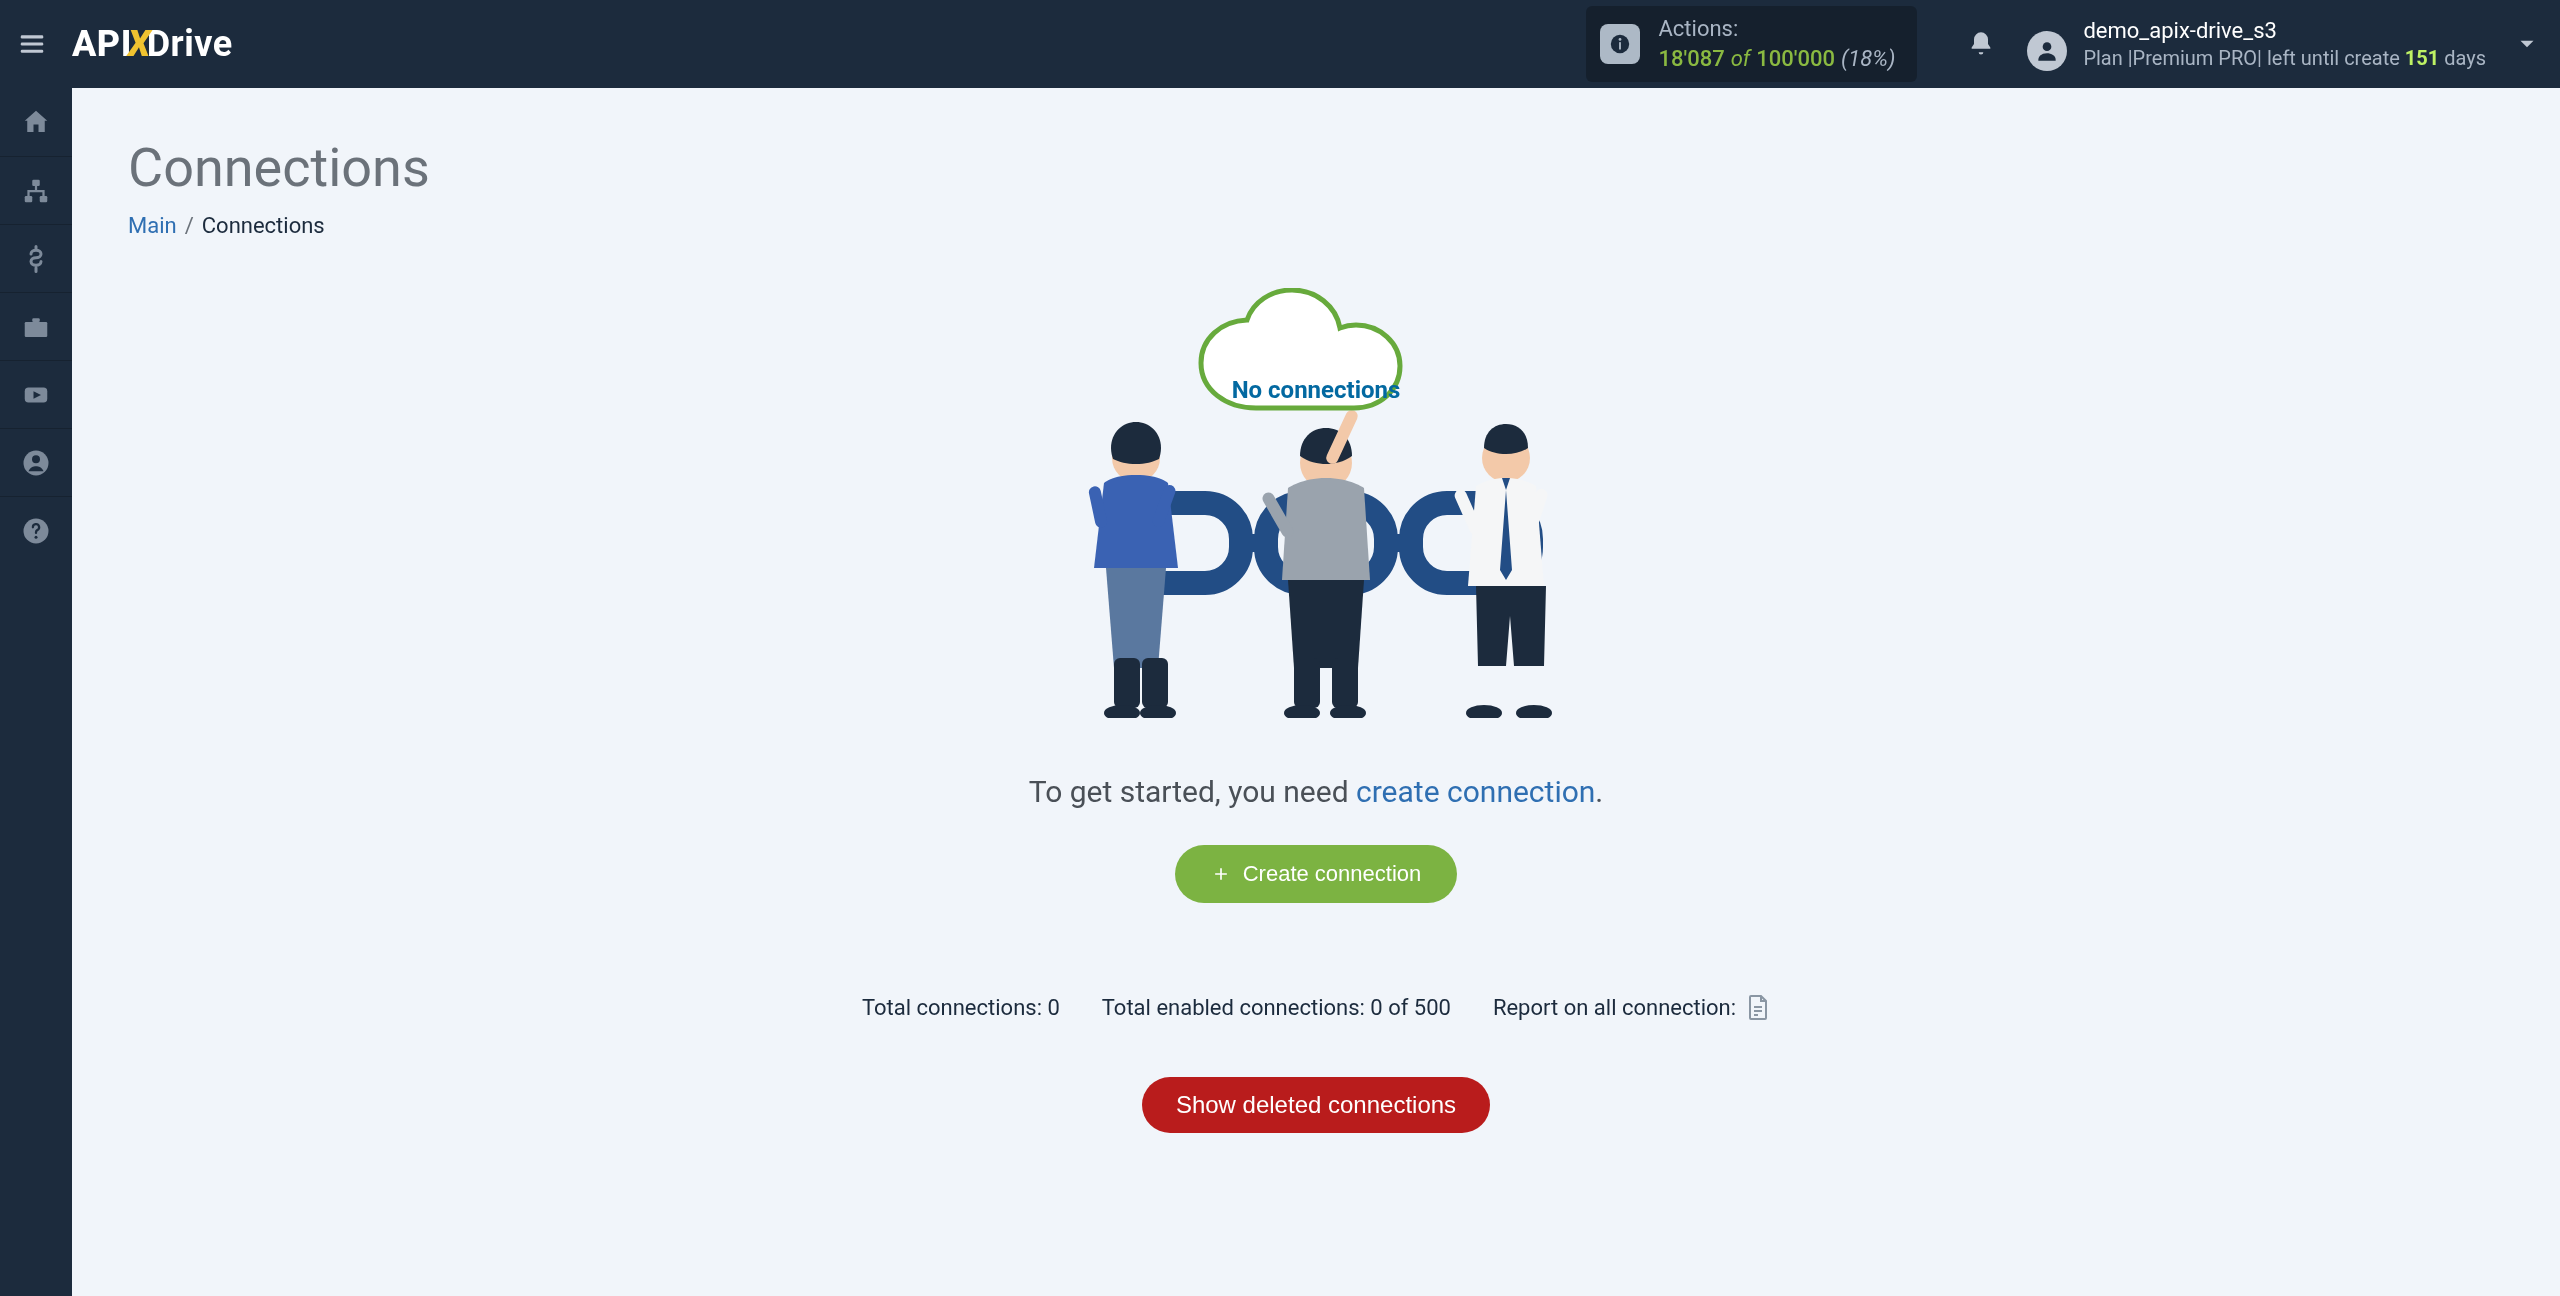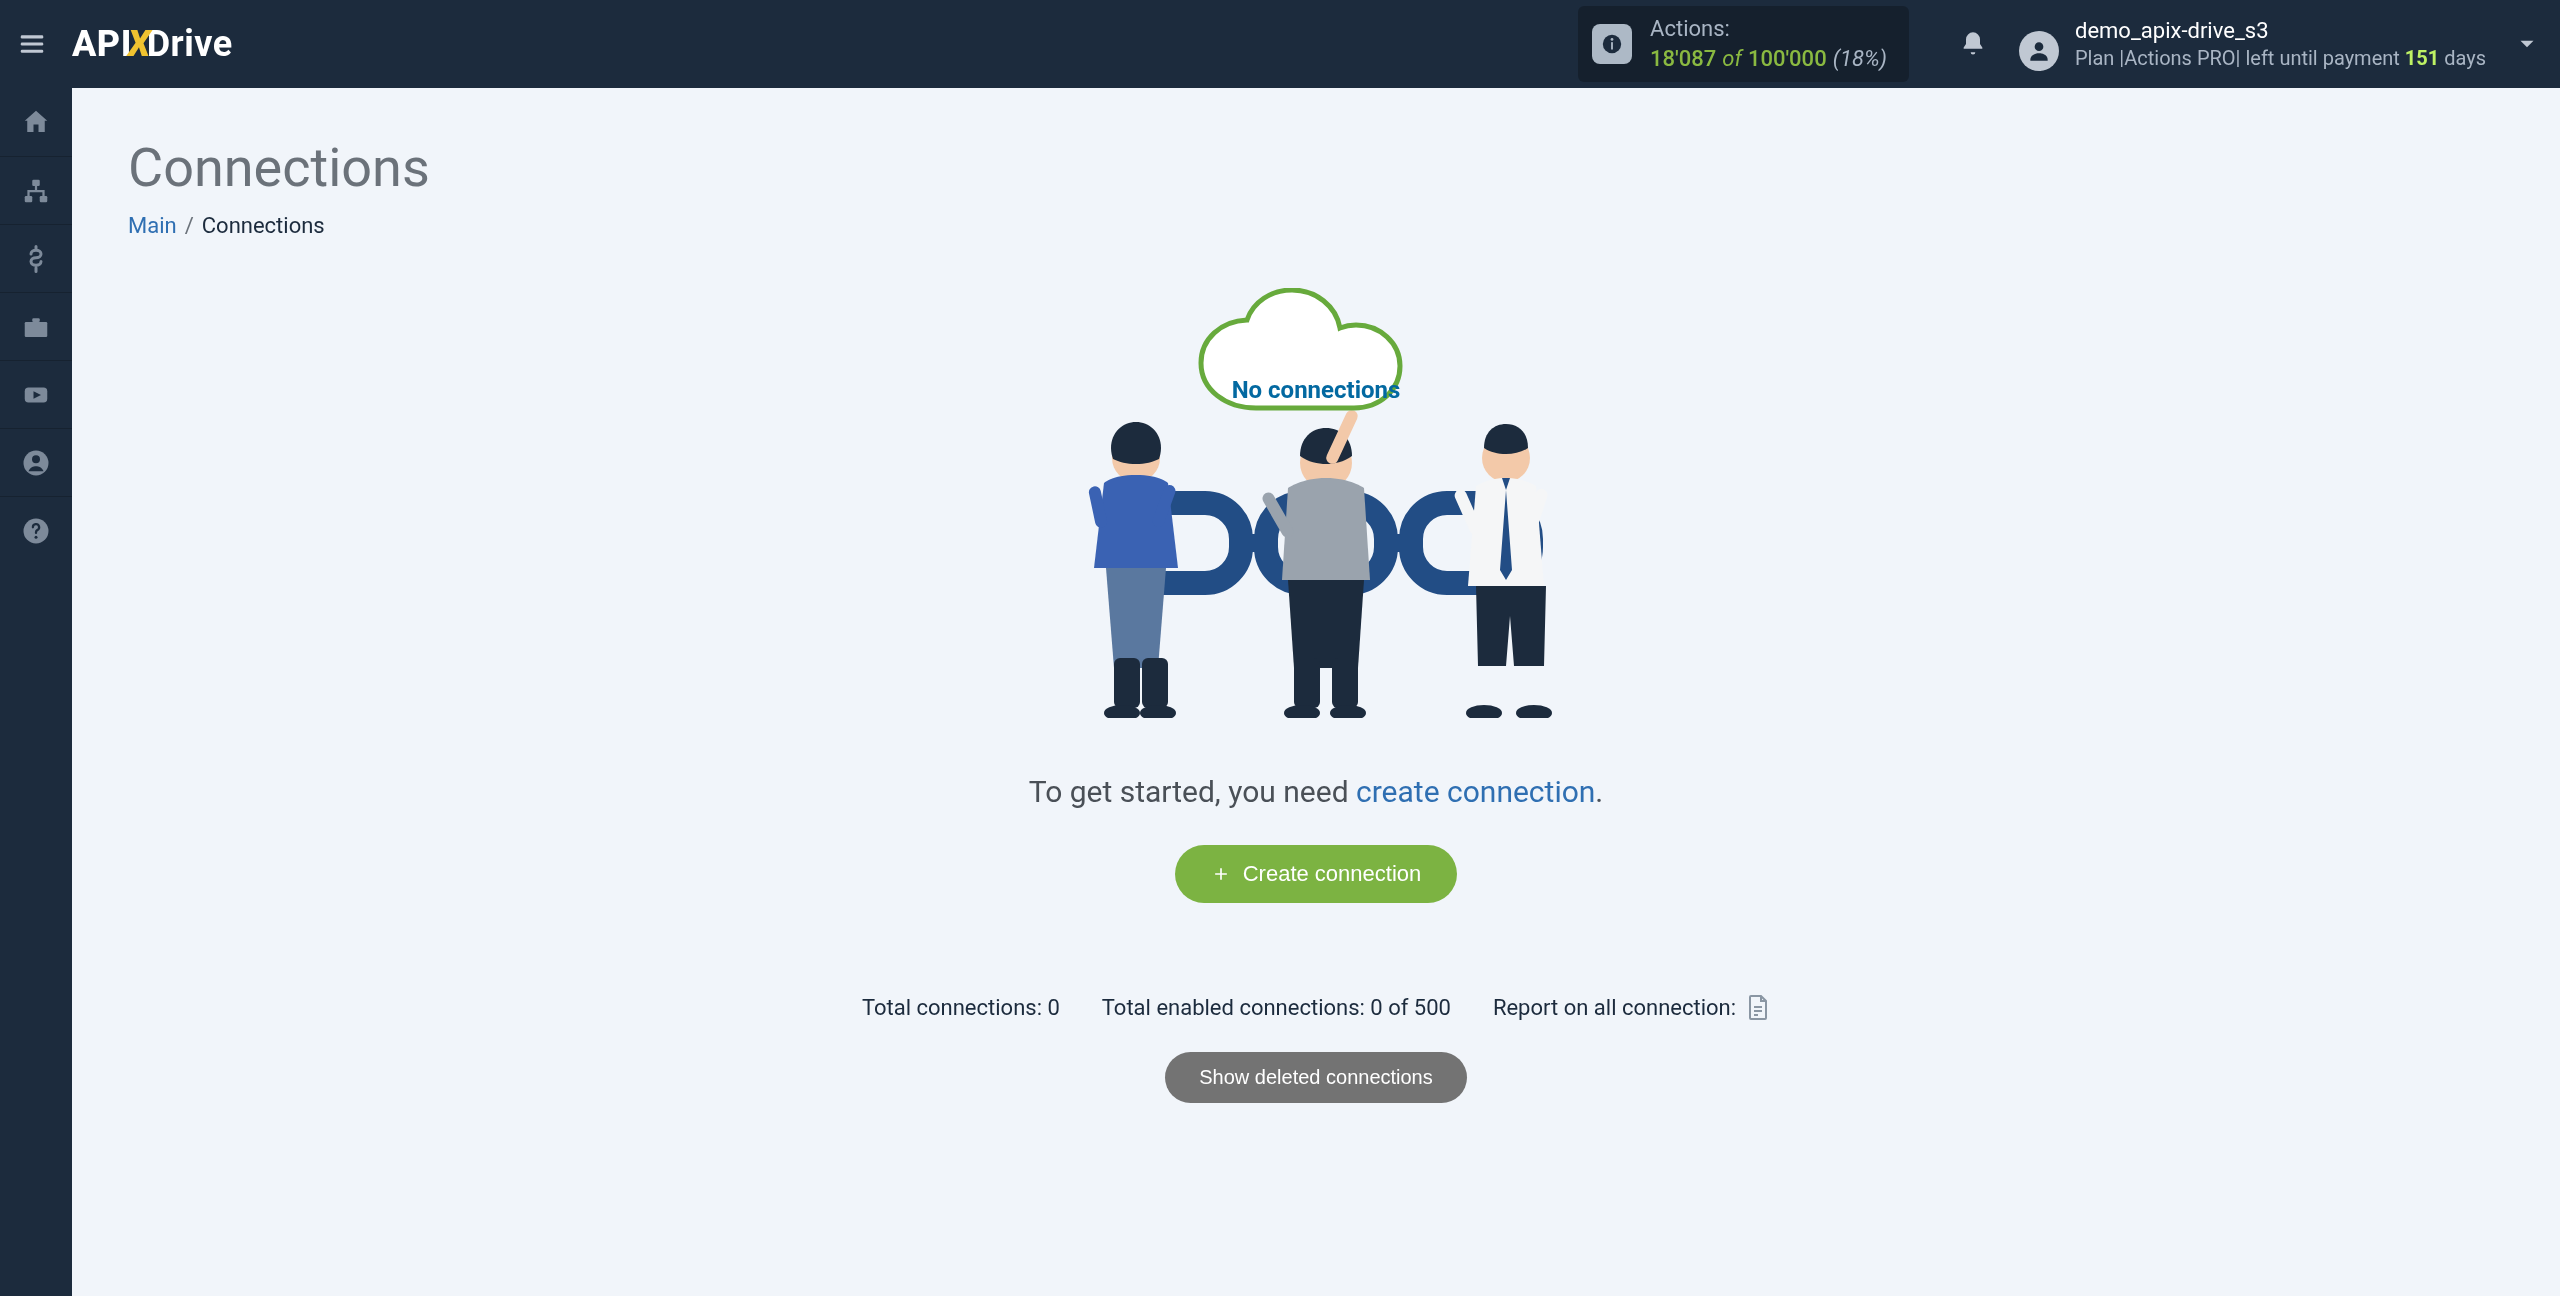--- a/index.html
+++ b/index.html
@@ -234,27 +234,27 @@
       margin-top: 90px;
       font-size: 22px;
       color: #1c2b3d;
       align-items: center;
     }
     .stats-item { display: flex; align-items: center; gap: 10px; }
     .file-icon { color: #8a96a3; display: flex; }
     .file-icon svg { width: 24px; height: 28px; }
 
     .deleted-btn {
-      margin-top: 31px;
-      background: #737373;
+      margin-top: 56px;
+      background: #b91c1c;
       color: white;
       border: none;
       border-radius: 999px;
       padding: 14px 34px;
-      font-size: 20px;
+      font-size: 24px;
       cursor: pointer;
     }
   </style>
 </head>
 <body>
 
 <div class="header">
   <div class="hamburger">
     <svg viewBox="0 0 24 24" fill="currentColor">
         <rect x="3" y="5" width="18" height="2.5" rx="1"></rect>
@@ -288,21 +288,21 @@
   </div>
   <div class="user-block">
     <div class="avatar">
       <svg viewBox="0 0 24 24" fill="currentColor">
           <circle cx="12" cy="8" r="4"></circle>
           <path d="M4 20c0-4 4-6 8-6s8 2 8 6v1H4v-1z"></path>
         </svg>
     </div>
     <div class="user-text">
       <span class="user-name">demo_apix-drive_s3</span>
-      <span class="user-plan"><span>Plan |Actions PRO| left until payment </span><b>151</b><span> days</span></span>
+      <span class="user-plan"><span>Plan |Premium PRO| left until create </span><b>151</b><span> days</span></span>
     </div>
   </div>
   <div class="chevron">
     <svg viewBox="0 0 24 24" fill="currentColor">
         <path d="M6 9l6 6 6-6z"></path>
       </svg>
   </div>
 </div>
 
 <div class="sidebar">

